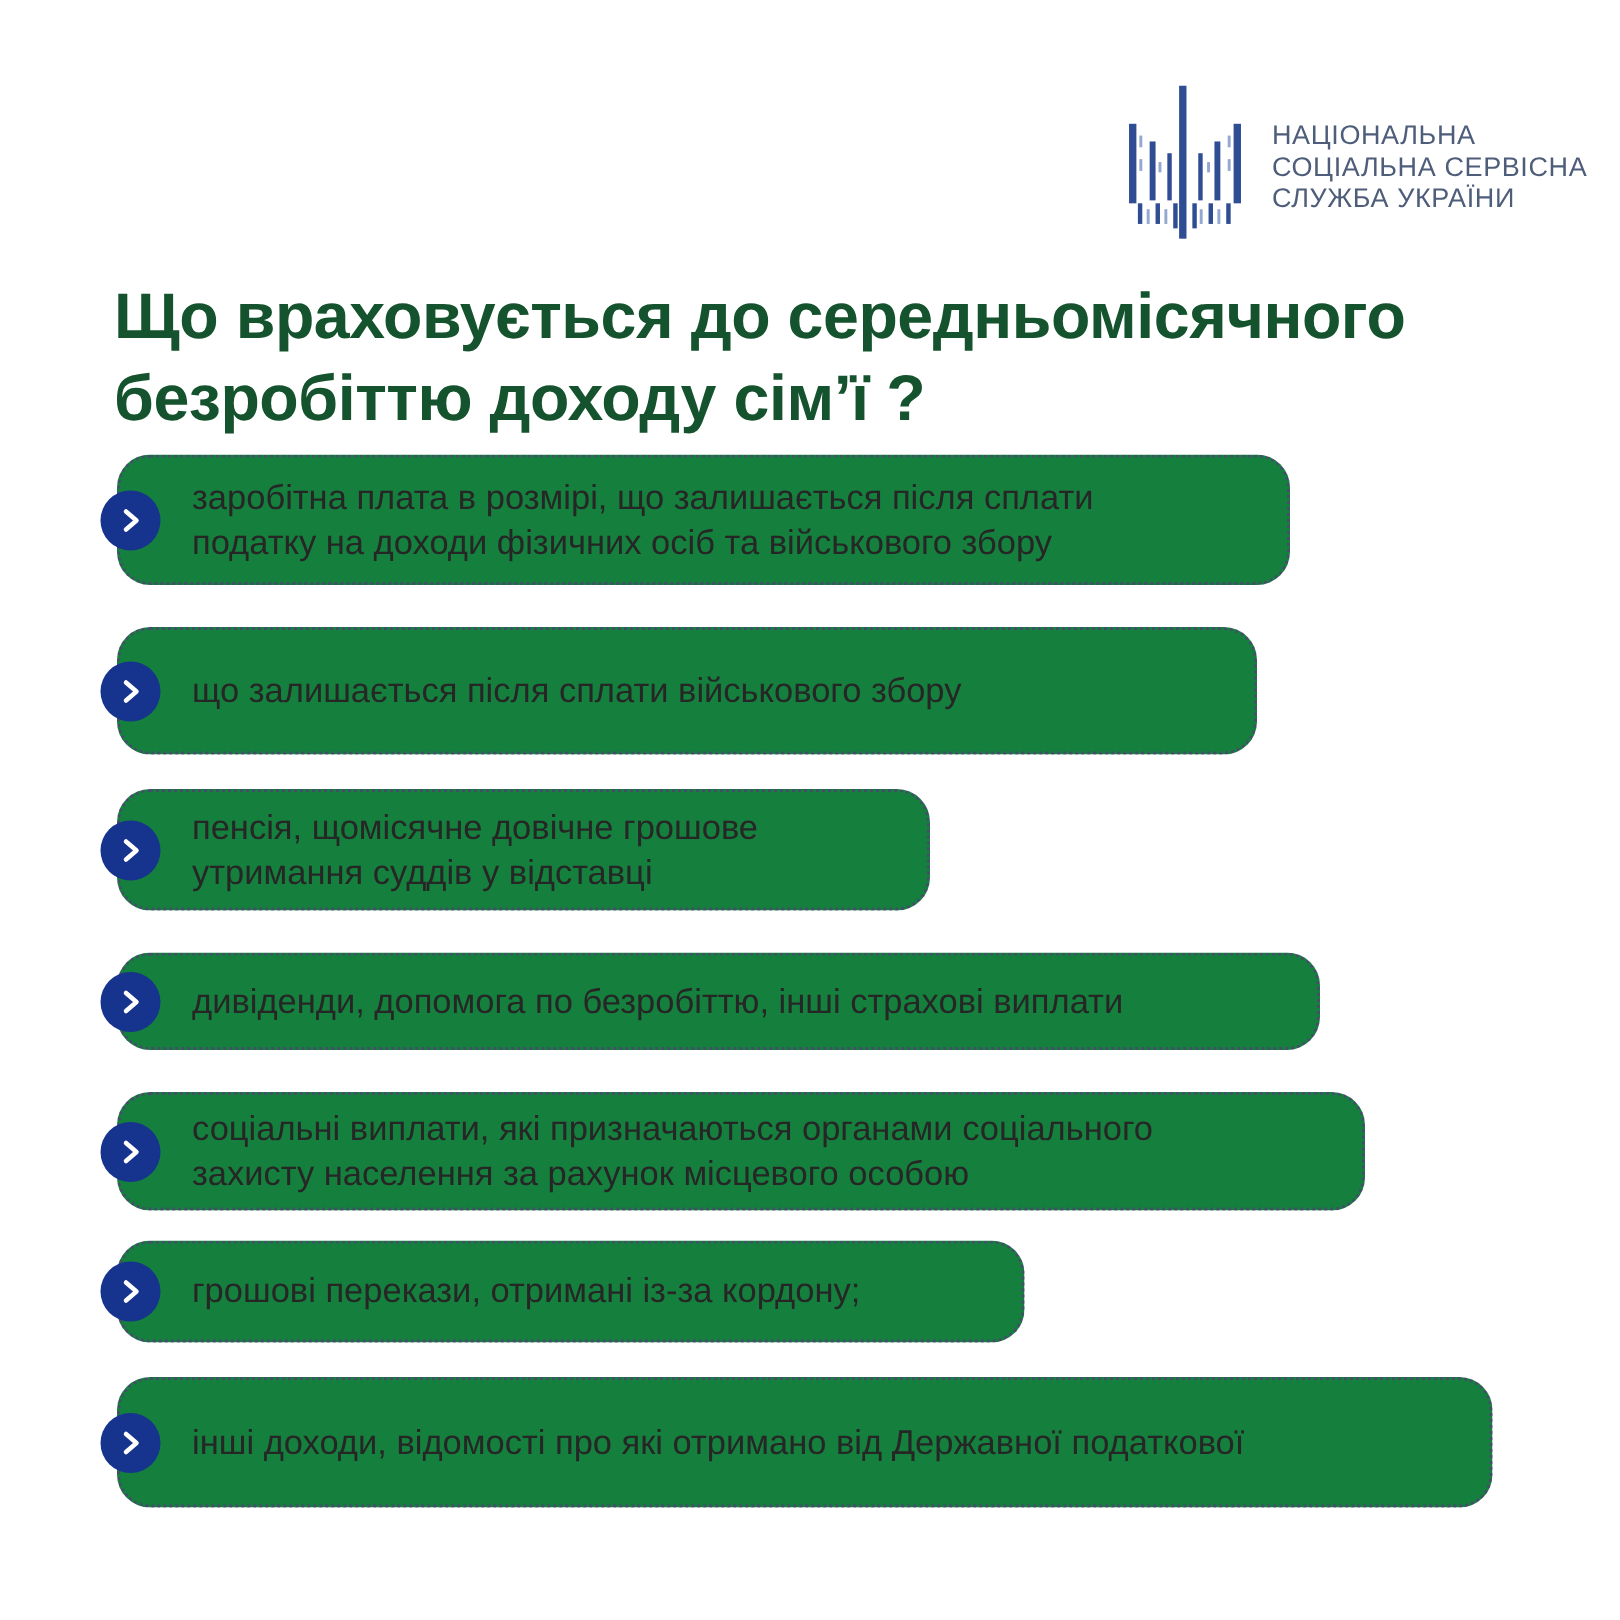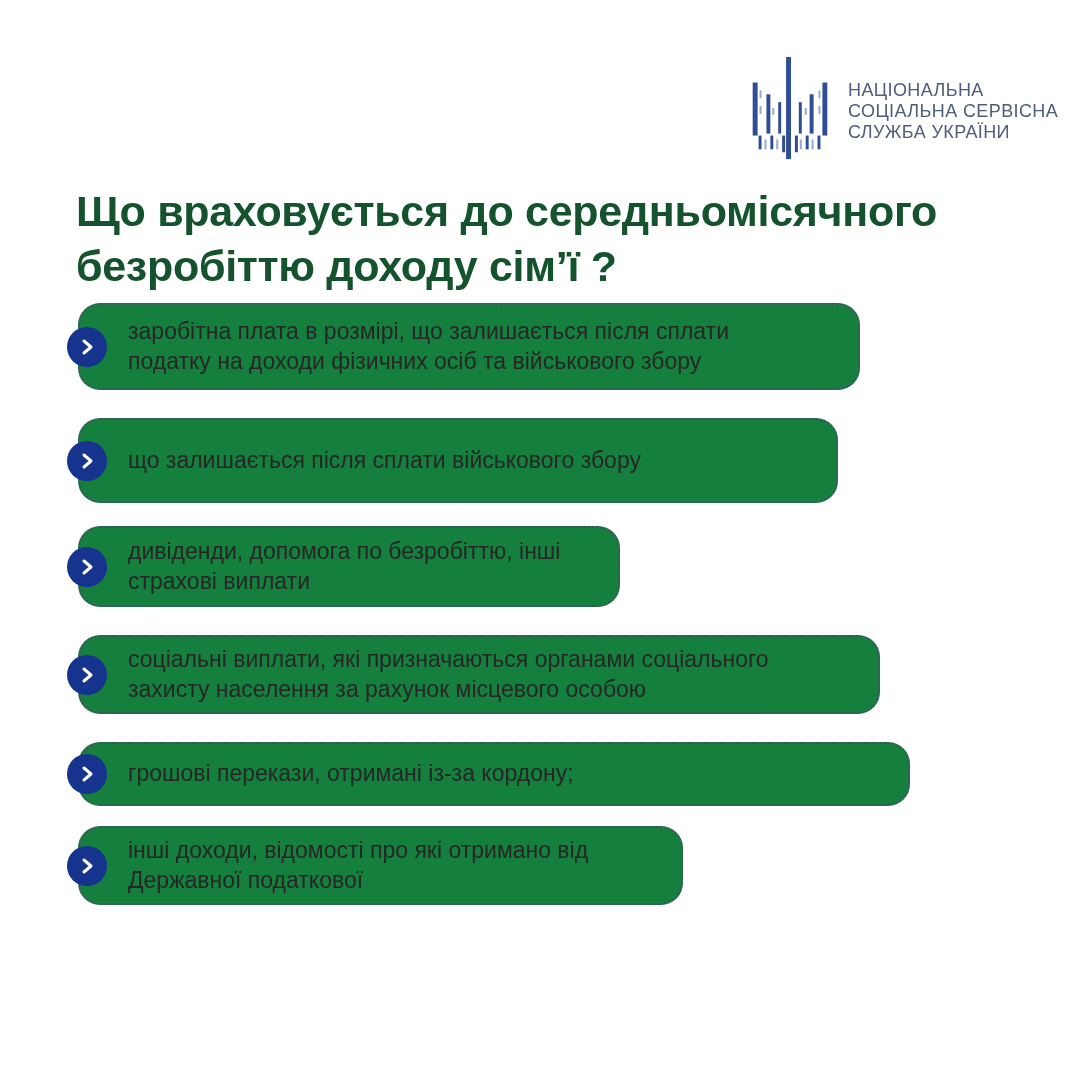--- a/index.html
+++ b/index.html
@@ -99,20 +99,29 @@
 
     <div class="card">
       <span class="bullet">
         <svg viewBox="0 0 18 18">
             <polyline points="6,3 13,9 6,15" fill="none" stroke="#ffffff" stroke-width="3" stroke-linecap="round" stroke-linejoin="round"></polyline>
           </svg>
       </span>
       <span class="line">що залишається після сплати військового збору</span>
     </div>
 
+    <div class="card">
+      <span class="bullet">
+        <svg viewBox="0 0 18 18">
+            <polyline points="6,3 13,9 6,15" fill="none" stroke="#ffffff" stroke-width="3" stroke-linecap="round" stroke-linejoin="round"></polyline>
+          </svg>
+      </span>
+      <span class="line">пенсія, щомісячне довічне грошове</span>
+      <span class="line">утримання суддів у відставці</span>
+    </div>
 
     <div class="card">
       <span class="bullet">
         <svg viewBox="0 0 18 18">
             <polyline points="6,3 13,9 6,15" fill="none" stroke="#ffffff" stroke-width="3" stroke-linecap="round" stroke-linejoin="round"></polyline>
           </svg>
       </span>
       <span class="line">дивіденди, допомога по безробіттю, інші страхові виплати</span>
     </div>
 

